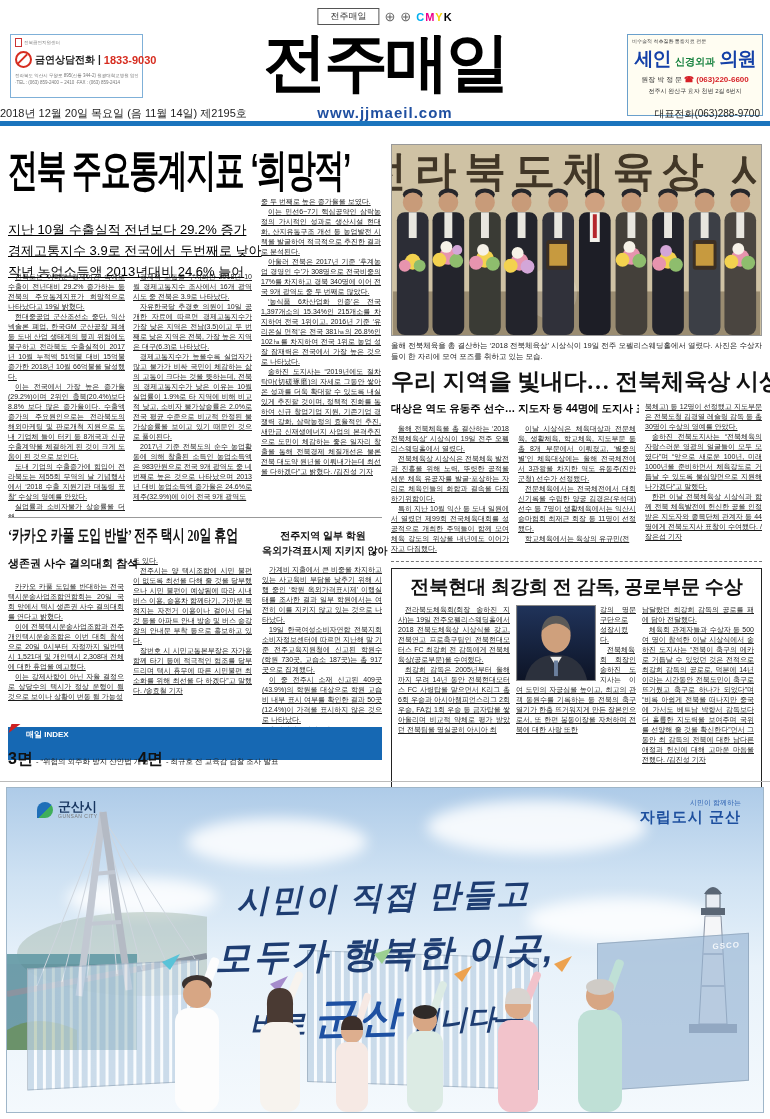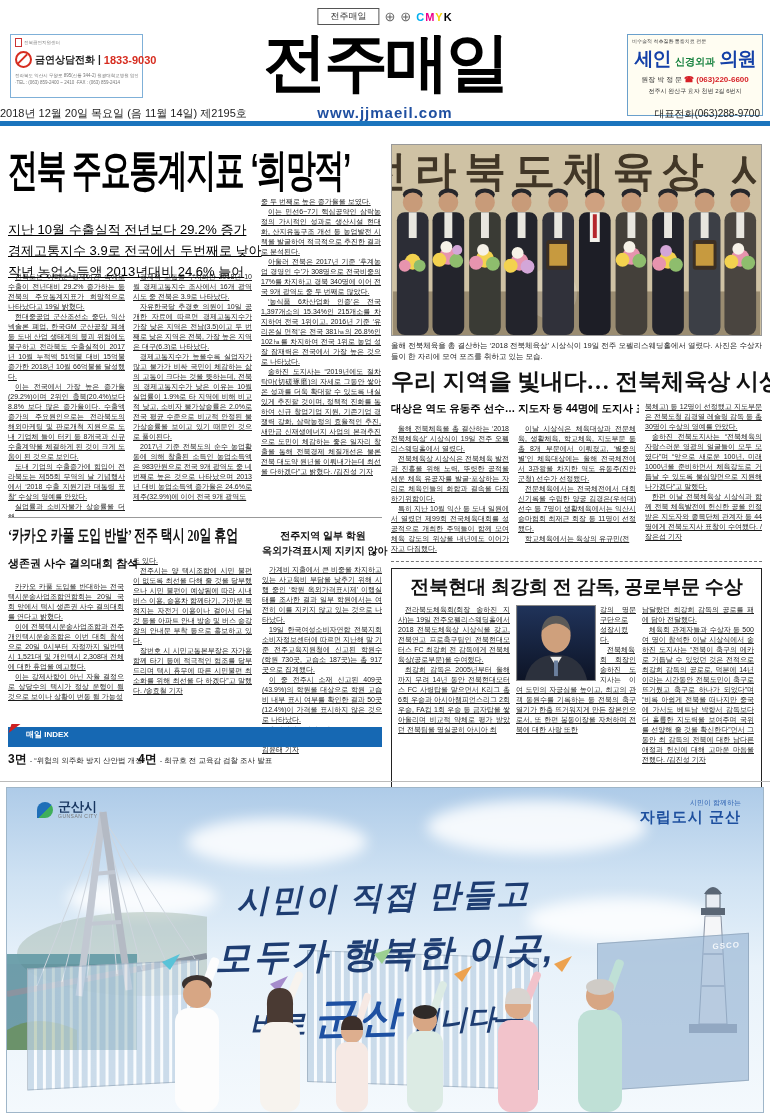--- a/index.html
+++ b/index.html
@@ -86,25 +86,25 @@
   .taxi-subhead{left:8px;top:556px;font-size:11px;font-weight:bold;}
   .taxi-c1{left:8px;top:582px;width:116px;height:140px;}
   .taxi-c2{left:133px;top:556px;width:119px;height:166px;}
 
   
   .acad-headline{left:262px;top:528px;width:122px;font-size:10px;font-weight:bold;line-height:15px;text-align:center;}
   .acad-headline div{white-space:nowrap;}
   .acad-body{left:262px;top:565px;width:120px;height:212px;}
 
   
-  .index-bar{left:8px;top:727px;width:374px;height:20px;background:#1668b3;color:#fff;font-size:8px;
+  .index-bar{left:8px;top:727px;width:374px;height:33px;background:#1668b3;color:#fff;font-size:8px;
              font-weight:bold;line-height:15px;padding-left:18px;box-sizing:border-box;}
   .index-bar:before{content:"";position:absolute;left:2px;top:-3px;border-left:9px solid #cf2121;
                     border-bottom:9px solid transparent;transform:skewX(-18deg);}
-  .idx-page{font-size:12px;font-weight:bold;color:#111;}
+  .idx-page{font-size:16px;font-weight:bold;color:#111;}
   .idx-title{font-size:7.5px;color:#222;margin-left:3px;}
   .idx1{left:8px;top:749px;}
   .idx2{left:138px;top:749px;}
   .bottom-div{left:0;top:781px;width:770px;border-top:1px solid #bbb;}
 
   
   .gunsan{left:6px;top:787px;width:758px;height:326px;border:1px solid #9fb6c9;box-sizing:border-box;overflow:hidden;
           background:linear-gradient(180deg,#aecbe8 0%,#cfe2f3 28%,#e8f2fa 55%,#f4f9fd 100%);}
   .cloud{position:absolute;background:rgba(255,255,255,.85);border-radius:50%;filter:blur(7px);}
   .gunsan-logo{position:absolute;left:30px;top:12px;display:flex;align-items:center;gap:5px;}

